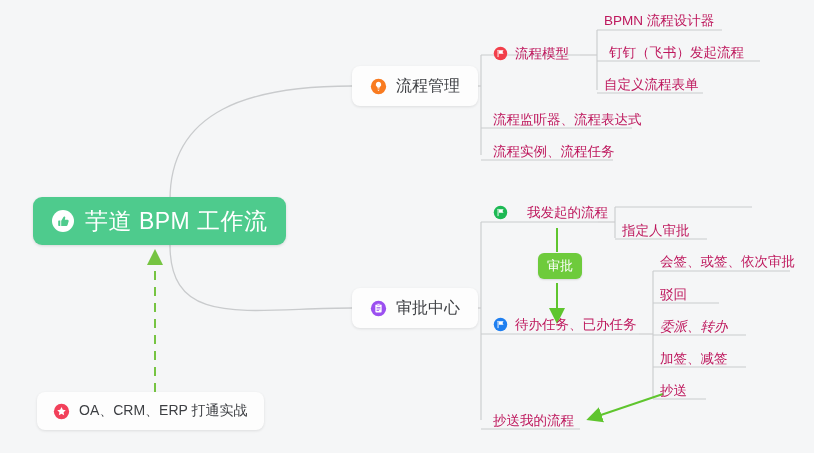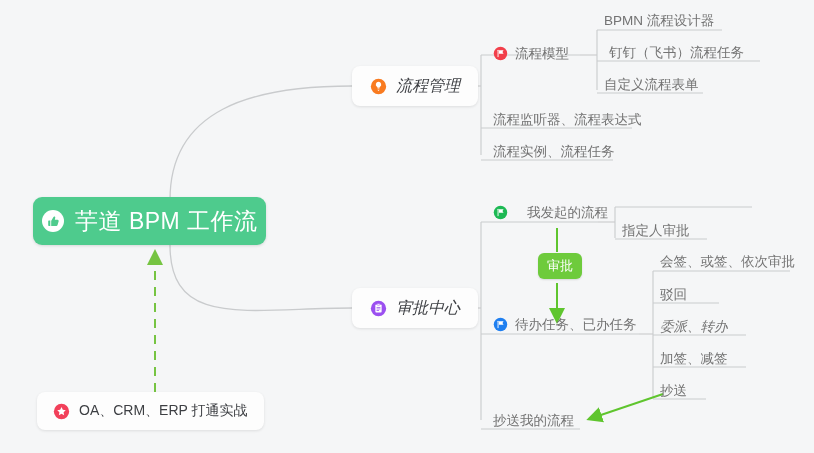--- a/index.html
+++ b/index.html
@@ -13,21 +13,21 @@
   }
   #canvas{position:absolute;left:0;top:0;width:814px;height:453px;}
   svg.links{position:absolute;left:0;top:0;width:814px;height:453px;pointer-events:none;}
 
   .node{position:absolute;display:flex;align-items:center;box-sizing:border-box;white-space:nowrap;}
 
   
   .root{
     background:#4ecb8d;
     border-radius:9px;
-    padding:0 8px;
+    padding:0 18px;
     height:48px;
     box-shadow:0 1px 3px rgba(0,0,0,.12);
   }
   .root .label{
     color:#ffffff;font-size:23px;letter-spacing:.5px;
     font-weight:400;
   }
   .root .ic{margin-right:10px;display:flex;align-items:center;}
 
   
@@ -35,26 +35,26 @@
     background:#fdfdfd;
     border-radius:8px;
     padding:0 16px;
     height:38px;
     box-shadow:0 1px 3px rgba(0,0,0,.10);
   }
   .card .label{color:#3d3f43;font-size:14px;}
   .card .ic{margin-right:9px;display:flex;align-items:center;}
 
   .card.wide{height:40px;padding:0 18px;}
-  .card.wide .label{font-size:16px;font-style:italic;}
+  .card.wide .label{font-size:16px;}
 
   
   .leaf{color:#55585c;font-size:13.5px;line-height:1;}
   .leaf .ic{margin-right:7px;display:flex;align-items:center;}
-  .leaf .label{color:#737373;font-size:13.5px;}
+  .leaf .label{color:#be185d;font-size:13.5px;}
 
   
   .tag{
     background:#6ecb3c;
     border-radius:6px;
     padding:4px 9px;
     height:26px;
     box-shadow:0 1px 2px rgba(0,0,0,.12);
     justify-content:flex-end;
   }
@@ -159,21 +159,21 @@
         <path d="M7.8 5.6h6.3l-1.5 2.3 1.5 2.3H7.8z" fill="#ffffff"></path>
       </svg>
     </span>
     <span class="label">流程模型</span>
   </div>
 
   <div class="node leaf" style="left:604px;top:14px;">
     <span class="label">BPMN 流程设计器</span>
   </div>
   <div class="node leaf" style="left:609px;top:46px;">
-    <span class="label">钉钉（飞书）流程任务</span>
+    <span class="label">钉钉（飞书）发起流程</span>
   </div>
   <div class="node leaf" style="left:604px;top:78px;">
     <span class="label">自定义流程表单</span>
   </div>
 
   <div class="node leaf" style="left:493px;top:113px;">
     <span class="label">流程监听器、流程表达式</span>
   </div>
 
   <div class="node leaf" style="left:493px;top:145px;">

